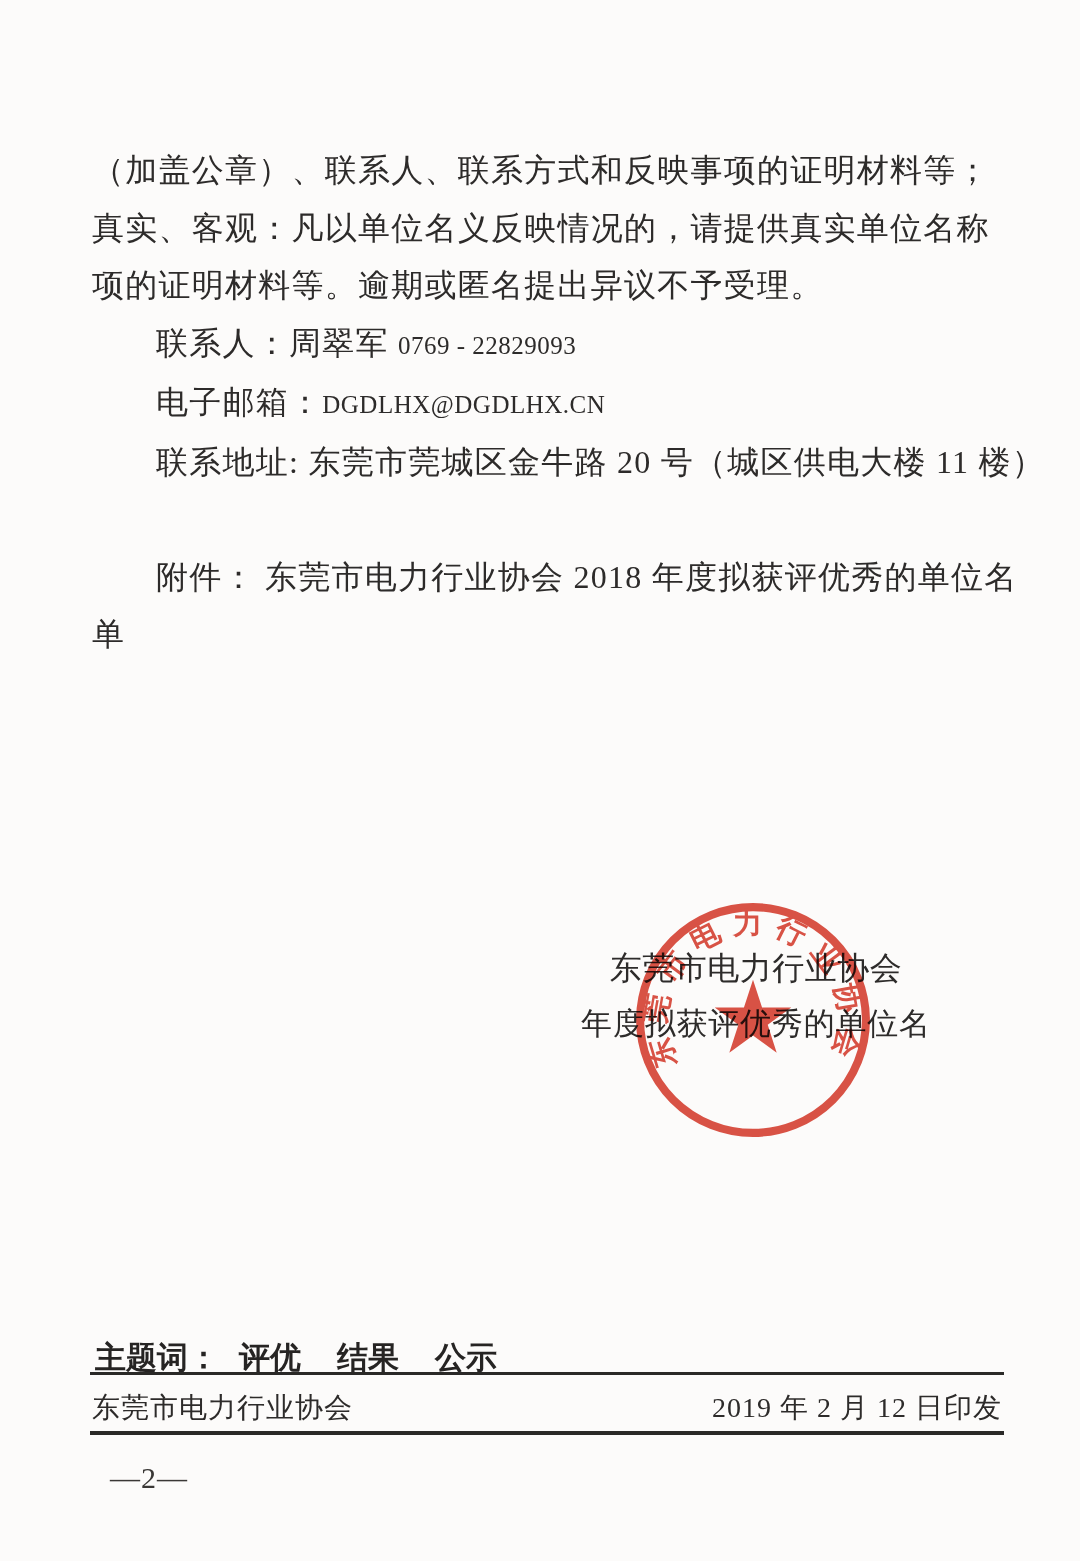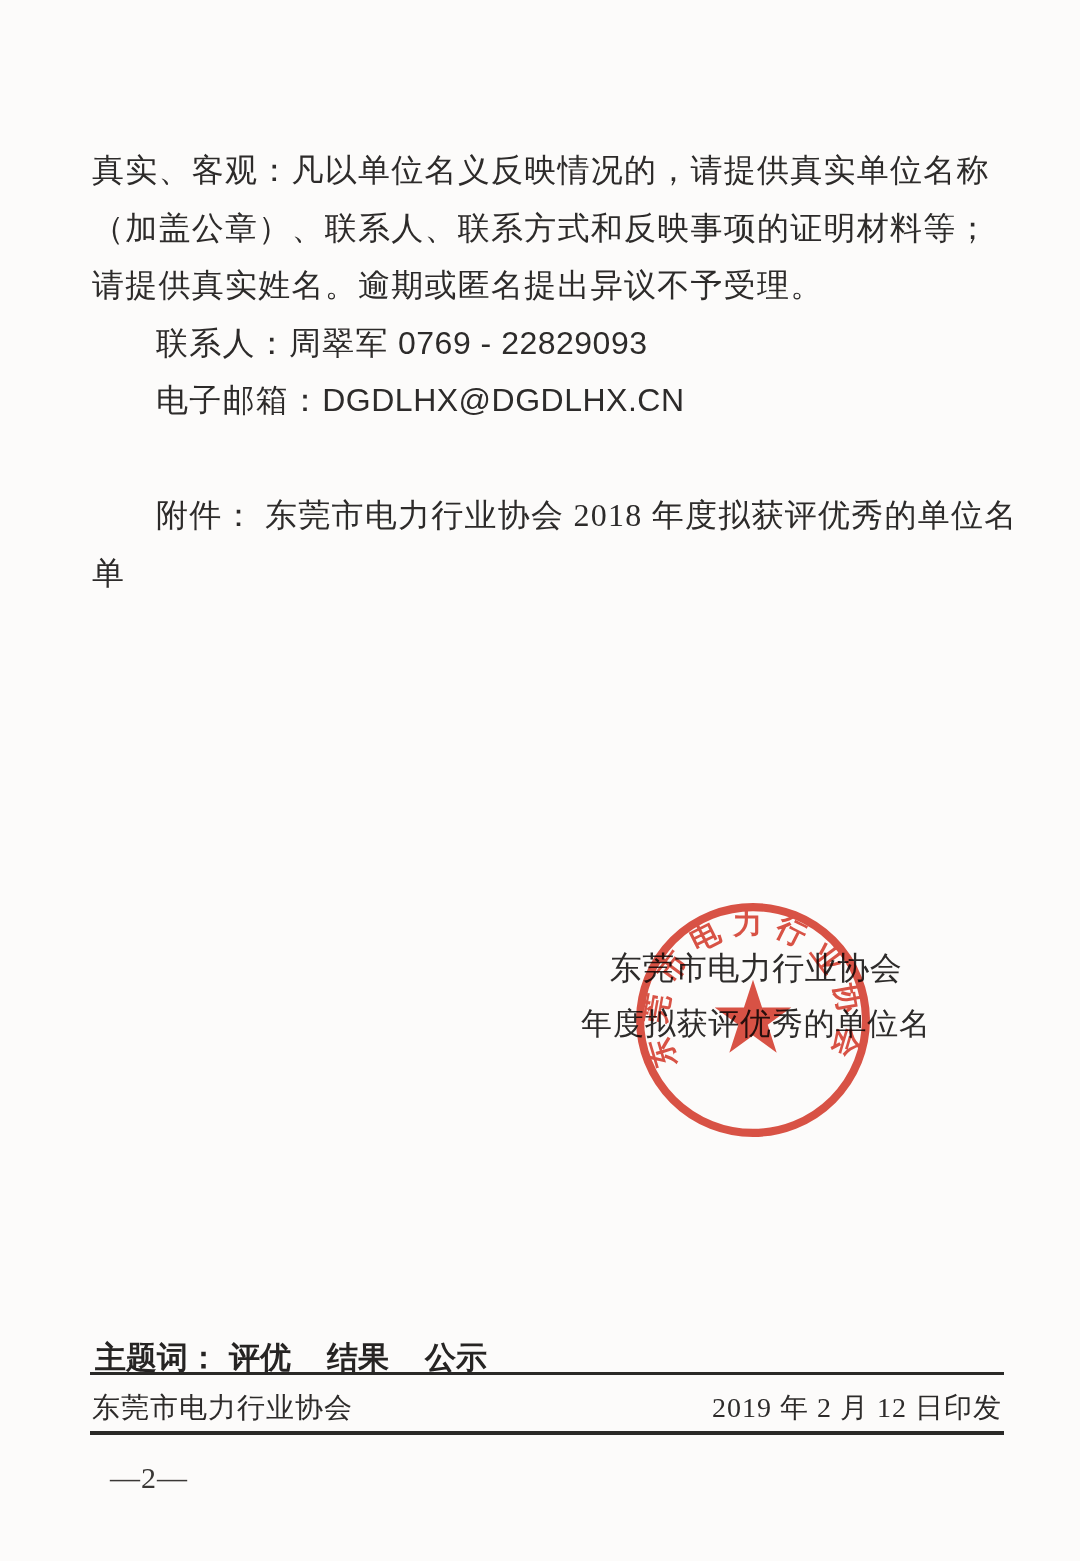--- a/index.html
+++ b/index.html
@@ -13,21 +13,21 @@
     background:#fcfbfa;
   }
   
   .doc-body{
     position:absolute;left:92px;top:142px;width:900px;
     font-size:32px;line-height:57.5px;letter-spacing:1.25px;
     color:#2d2b2a;
   }
   .doc-line{white-space:nowrap;}
   .indent2{padding-left:64px;}
-  .sans-inline{font-family:Liberation Sans, sans-serif;font-size:32px;letter-spacing:0.5px;}
+  .sans-inline{font-family:Liberation Serif, serif;font-size:25px;letter-spacing:0.5px;}
   .v-gap{height:57.5px;}
   
   .signature{
     position:absolute;left:580px;top:941px;width:352px;
     text-align:center;color:#2d2b2a;line-height:55px;
   }
   .signature .org{font-size:32px;letter-spacing:0.5px;white-space:nowrap;}
   .signature .date{font-size:31px;letter-spacing:0.8px;white-space:nowrap;}
   
   .seal{
@@ -38,50 +38,51 @@
     font-family:"Liberation Serif","DejaVu Serif",serif;
     font-size:29px;letter-spacing:11px;font-weight:bold;
   }
   
   .subject-row{
     position:absolute;left:95px;top:1337px;width:914px;
     font-family:"Liberation Sans","DejaVu Sans",sans-serif;
     font-weight:bold;font-size:31px;color:#262423;white-space:nowrap;
   }
   .subject-row .kw{margin-left:36px;}
-  .subject-row .kw-first{margin-left:10px;}
+  .subject-row .kw-first{margin-left:20px;}
   .rule{position:absolute;left:90px;width:914px;background:#2a2927;}
   .rule-top{top:1372px;height:3px;}
   .rule-bottom{top:1431px;height:4px;}
   .publisher-row{
     position:absolute;left:92px;top:1389px;width:910px;
     display:flex;justify-content:space-between;align-items:center;
     font-size:28px;color:#2d2b2a;letter-spacing:1px;white-space:nowrap;
   }
   .page-number{
     position:absolute;left:110px;top:1461px;
     font-size:30px;color:#3a3836;letter-spacing:1px;
   }
 </style>
 </head>
 <body>
 
 <div class="paper"></div>
 
 <div class="doc-body">
+  <div class="doc-line">（加盖公章）、联系人、联系方式和反映事项的证明材料等；</div>
   <div class="doc-line">真实、客观：凡以单位名义反映情况的，请提供真实单位名称</div>
-  <div class="doc-line">（加盖公章）、联系人、联系方式和反映事项的证明材料等；</div>
-  <div class="doc-line">请提供真实姓名。逾期或匿名提出异议不予受理。</div>
+  <div class="doc-line">项的证明材料等。逾期或匿名提出异议不予受理。</div>
 
   <div class="doc-line indent2">
     <span>联系人：周翠军 </span><span class="sans-inline">0769 - 22829093</span>
   </div>
   <div class="doc-line indent2">
     <span>电子邮箱：</span><span class="sans-inline">DGDLHX@DGDLHX.CN</span>
   </div>
+  <div class="doc-line indent2">联系地址: 东莞市莞城区金牛路 20 号（城区供电大楼 11 楼）</div>
 
   <div class="v-gap"></div>
 
   <div class="doc-line indent2">附件： 东莞市电力行业协会 2018 年度拟获评优秀的单位名</div>
   <div class="doc-line">单</div>
 </div>
 
 <div class="signature">
   <div class="org">东莞市电力行业协会</div>
   <div class="date">年度拟获评优秀的单位名</div>

